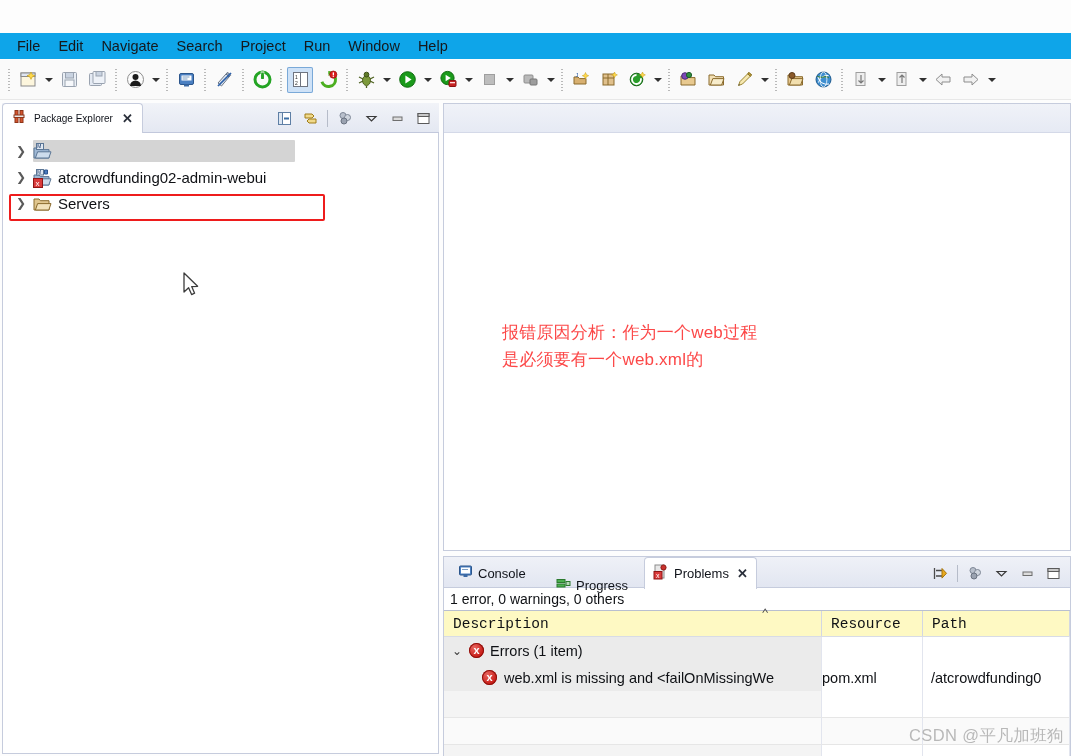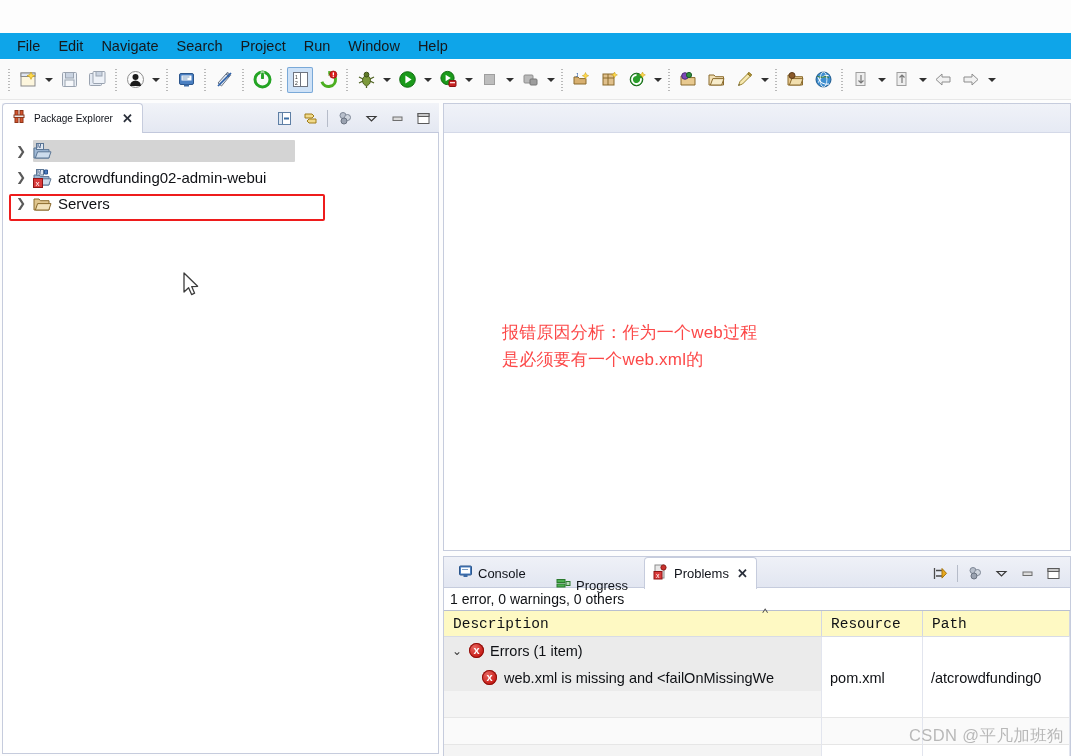--- a/index.html
+++ b/index.html
@@ -208,21 +208,21 @@
   .col-path { width: 147px; }
 
   .trow { display: flex; height: 27px; align-items: stretch; }
   .trow .cell {
     display: flex; align-items: center; font-size: 14.5px; color: #0f1115;
     border-right: 1px solid #e2e5ee; overflow: hidden; white-space: nowrap;
   }
   .trow.group .cell.c-desc { background: #ebebeb; padding-left: 8px; gap: 6px; }
   .trow.group .cell.c-res, .trow.group .cell.c-path { background: #ffffff; }
   .trow.item .cell.c-desc { background: #ebebeb; padding-left: 38px; gap: 7px; }
-  .trow.item .cell.c-res { background: #ffffff; padding-left: 8px; }
+  .trow.item .cell.c-res { background: #ffffff; }
   .trow.item .cell.c-path { background: #ffffff; padding-left: 8px; }
   .trow.empty .cell { background: #f4f4f4; border-bottom: 1px solid #e6e6e6; }
   .trow.empty .cell.c-res, .trow.empty .cell.c-path { background: #ffffff; }
   .trow.empty.alt .cell { background: #fafafa; }
 
   .err-dot {
     width: 15px; height: 15px; border-radius: 50%; flex: none;
     background: radial-gradient(circle at 35% 30%, #e8655f 0%, #c81b16 70%, #8e0f0b 100%);
     position: relative; box-shadow: 0 0 0 1px #8d100c inset;
   }

